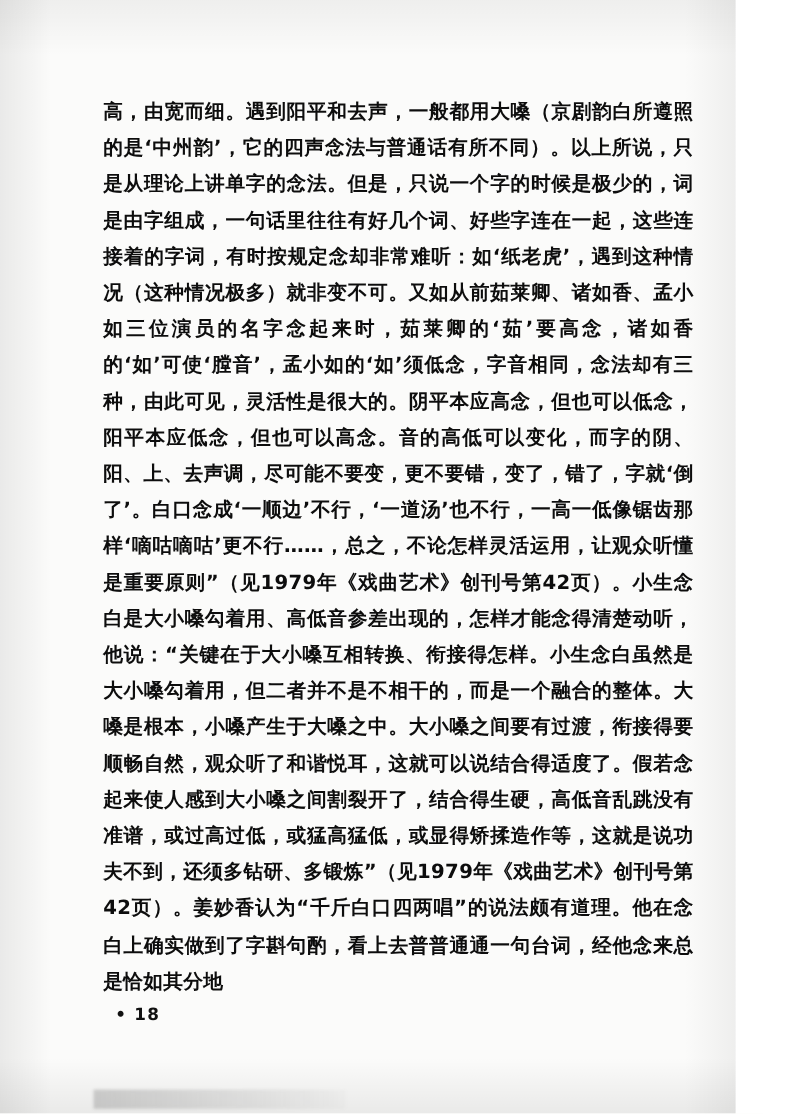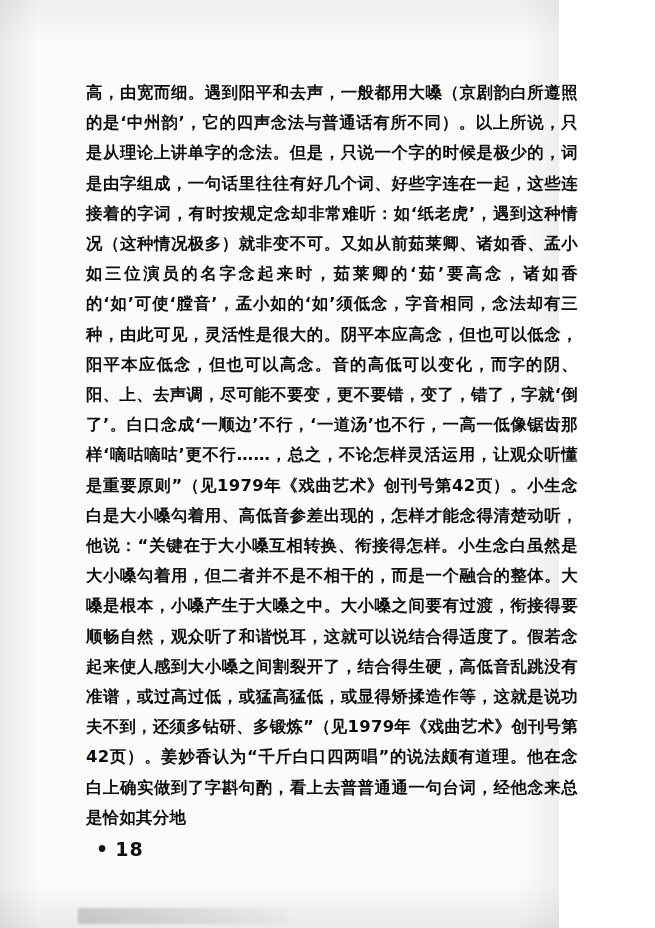--- a/index.html
+++ b/index.html
@@ -10,21 +10,21 @@
     width: 655px;
     height: 928px;
     background: #ffffff;
     font-family: "DejaVu Sans", sans-serif;
     overflow: hidden;
     position: relative;
   }
   .page {
     position: absolute;
     left: 0; top: 0;
-    width: 559px;
+    width: 613px;
     height: 928px;
     background: #fbfbfa;
   }
   
   .page::before {
     content: "";
     position: absolute;
     left: 0; top: 0; right: 0; bottom: 0;
     background:
       linear-gradient(to right, rgba(0,0,0,0.07), rgba(0,0,0,0) 7%, rgba(0,0,0,0) 93%, rgba(0,0,0,0.05)),
@@ -47,21 +47,21 @@
   }
   .text-block p {
     margin: 0;
     text-indent: 0;
   }
   .page-number {
     position: absolute;
     left: 96px;
     top: 838px;
     font-family: "DejaVu Sans", sans-serif;
-    font-size: 19px;
+    font-size: 14px;
     font-weight: bold;
     color: #111;
     letter-spacing: 1px;
   }
   .page-number .dot {
     display: inline-block;
     margin-right: 6px;
   }
   .watermark {
     position: absolute;

